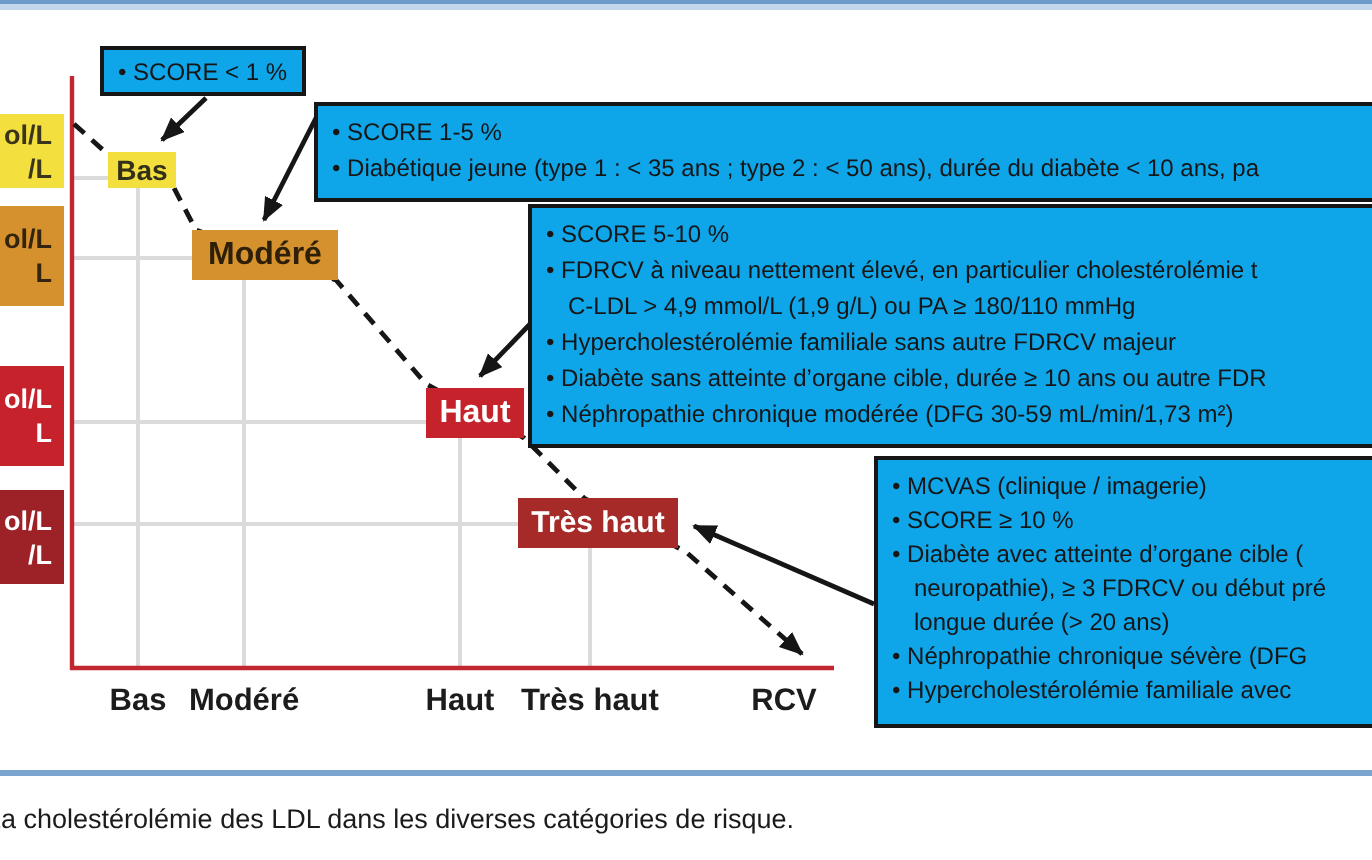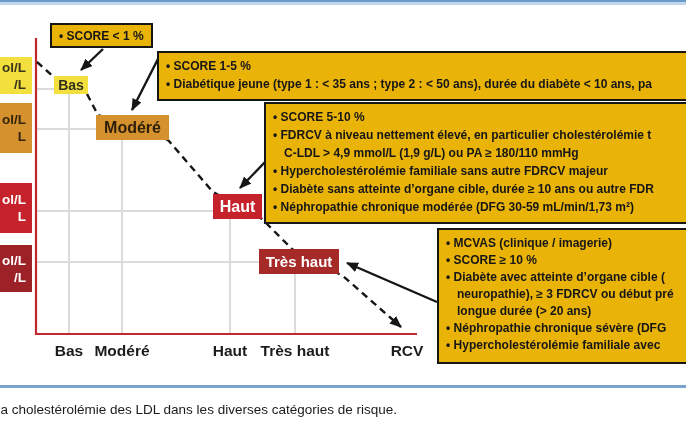--- a/index.html
+++ b/index.html
@@ -16,35 +16,35 @@
   .f2{top:103px;height:50px;background:#d5912e;color:#33240d;}
   .f3{top:183px;height:50px;background:#c5222b;color:#ffffff;}
   .f4{top:245px;height:47px;background:#9c2227;color:#ffffff;}
   
   .risk{position:absolute;z-index:2;display:flex;align-items:center;justify-content:center;font-weight:bold;}
   .r1{left:54px;top:76px;width:34px;height:18px;background:#f3df3e;color:#33301a;font-size:14px;}
   .r2{left:96px;top:115px;width:73px;height:25px;background:#d5912e;color:#2e2008;font-size:16px;}
   .r3{left:213px;top:194px;width:49px;height:25px;background:#c5222b;color:#fff;font-size:16px;}
   .r4{left:259px;top:249px;width:80px;height:25px;background:#a62b28;color:#fff;font-size:15px;}
   
-  .co{position:absolute;z-index:3;background:#eab308;border:2px solid #161616;font-size:12px;
-      font-weight:bold;line-height:18px;color:#161616;white-space:nowrap;padding:4px 7px;
+  .co{position:absolute;z-index:3;background:#0ea5e9;border:2px solid #161616;font-size:12px;
+      font-weight:normal;line-height:18px;color:#161616;white-space:nowrap;padding:4px 7px;
       box-sizing:border-box;overflow:hidden;}
   .co1{left:50px;top:23px;height:25px;padding:2px 7px;}
   .co2{left:157px;top:51px;width:600px;height:50px;}
   .co3{left:264px;top:102px;width:480px;height:122px;}
   .co4{left:437px;top:228px;width:300px;height:136px;line-height:17px;padding:5px 7px;}
   .ln.ind{padding-left:11px;}
   
   .xl{position:absolute;z-index:2;top:342px;font-weight:bold;font-size:15.5px;color:#1c1c1c;text-align:center;}
   .xl1{left:49px;width:40px;}
   .xl2{left:82px;width:80px;}
   .xl3{left:205px;width:50px;}
   .xl4{left:255px;width:80px;}
-  .xl5{left:385px;width:44px;}
+  .xl5{left:370px;width:44px;}
   .bottomrule{position:absolute;left:0;top:385px;width:686px;height:3px;background:#7ba3cf;z-index:1;}
   .caption{position:absolute;left:-7px;top:402px;font-size:13.5px;color:#1b1b1b;z-index:2;white-space:nowrap;}
 </style>
 </head>
 <body>
 
 <div class="page">
 
   <div class="topbar"></div>
 

